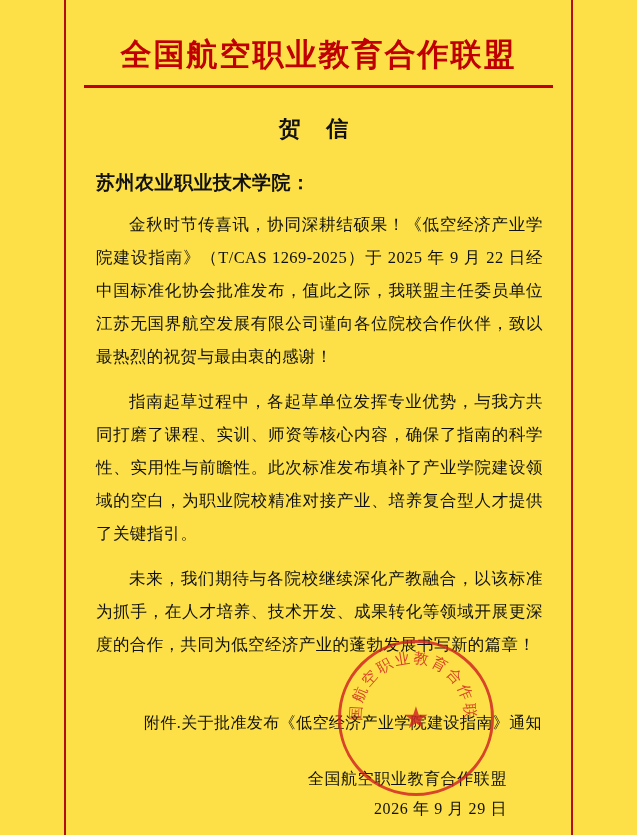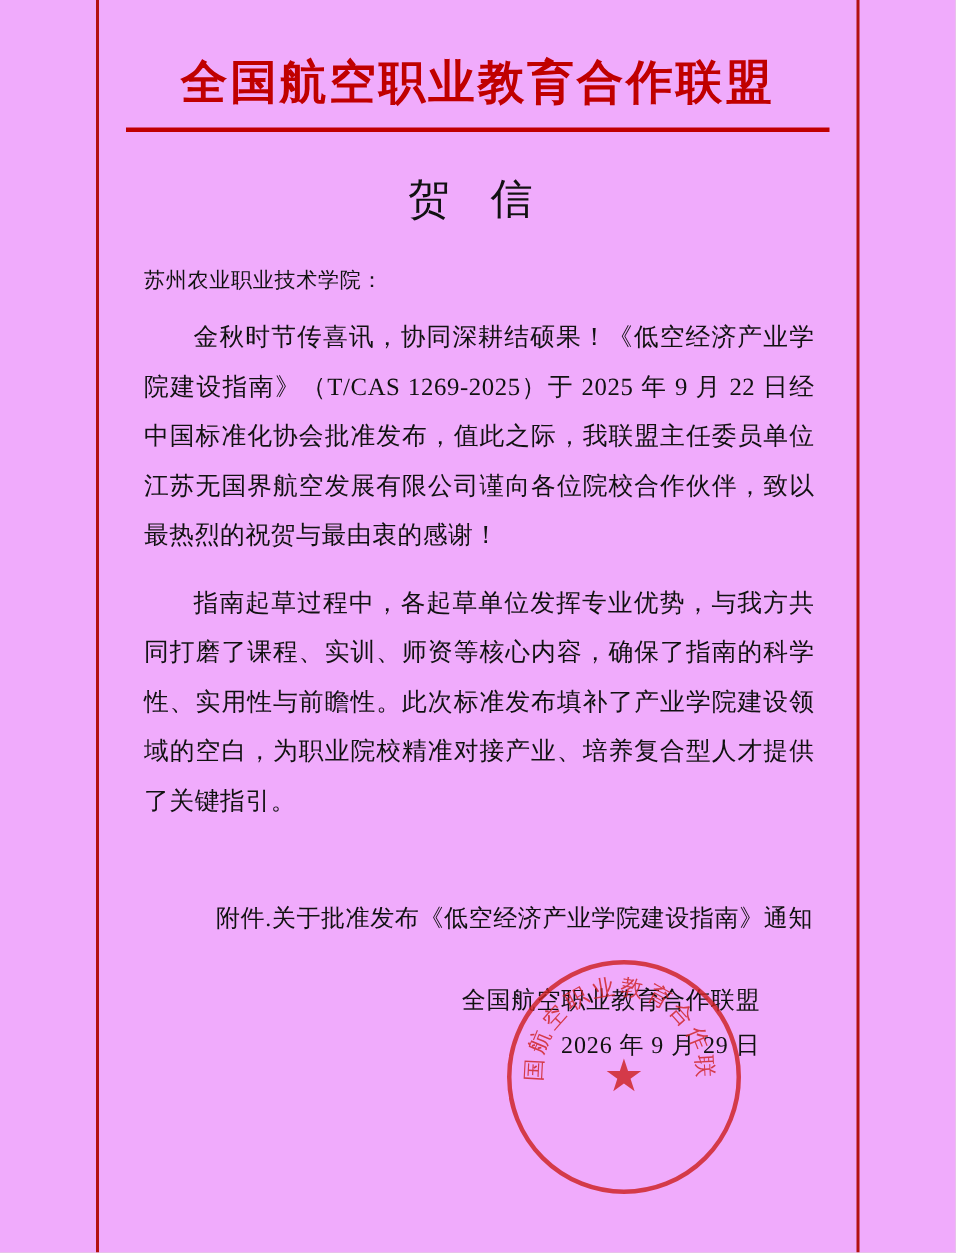--- a/index.html
+++ b/index.html
@@ -10,21 +10,21 @@
     width: 637px;
     height: 835px;
     background: #d7e8cd;
     font-family: "Liberation Serif", "DejaVu Serif", serif;
     overflow: hidden;
   }
   .page {
     position: relative;
     width: 637px;
     height: 835px;
-    background: #f0abfc;
+    background: #fde047;
     box-sizing: border-box;
   }
   .side-rule {
     position: absolute;
     top: 0;
     bottom: 0;
     width: 2px;
     background: #b31111;
   }
   .side-rule.left { left: 64px; }
@@ -53,33 +53,34 @@
   .title-rule {
     height: 3px;
     background: #c00000;
     margin-top: 9px;
     margin-left: 2px;
     margin-right: 2px;
   }
 
   .subject {
     text-align: center;
-    font-size: 28px;
-    font-weight: normal;
+    font-size: 22px;
+    font-weight: bold;
     letter-spacing: 10px;
     margin-top: 26px;
     color: #111;
   }
 
   .salutation {
-    font-size: 14px;
+    font-size: 19px;
     margin-top: 26px;
     margin-left: 14px;
     color: #111;
     letter-spacing: 0.5px;
+    font-weight: bold;
   }
 
   .para {
     font-size: 16.5px;
     line-height: 2.0;
     text-indent: 2em;
     margin: 12px 12px 0 14px;
     text-align: justify;
     text-justify: inter-ideograph;
     color: #111;
@@ -151,20 +152,21 @@
 
     <div class="doc-title">全国航空职业教育合作联盟</div>
     <div class="title-rule"></div>
 
     <div class="subject">贺  信</div>
 
     <div class="salutation">苏州农业职业技术学院：</div>
 
     <p class="para">金秋时节传喜讯，协同深耕结硕果！《低空经济产业学院建设指南》（T/CAS 1269-2025）于 2025 年 9 月 22 日经中国标准化协会批准发布，值此之际，我联盟主任委员单位江苏无国界航空发展有限公司谨向各位院校合作伙伴，致以最热烈的祝贺与最由衷的感谢！</p>
     <p class="para">指南起草过程中，各起草单位发挥专业优势，与我方共同打磨了课程、实训、师资等核心内容，确保了指南的科学性、实用性与前瞻性。此次标准发布填补了产业学院建设领域的空白，为职业院校精准对接产业、培养复合型人才提供了关键指引。</p>
+    <p class="para">未来，我们期待与各院校继续深化产教融合，以该标准为抓手，在人才培养、技术开发、成果转化等领域开展更深度的合作，共同为低空经济产业的蓬勃发展书写新的篇章！</p>
 
     <div class="attachment">附件.关于批准发布《低空经济产业学院建设指南》通知</div>
 
     <div class="signature">
       <div>全国航空职业教育合作联盟</div>
       <div>2026 年 9 月 29 日</div>
     </div>
 
   </div>
 

